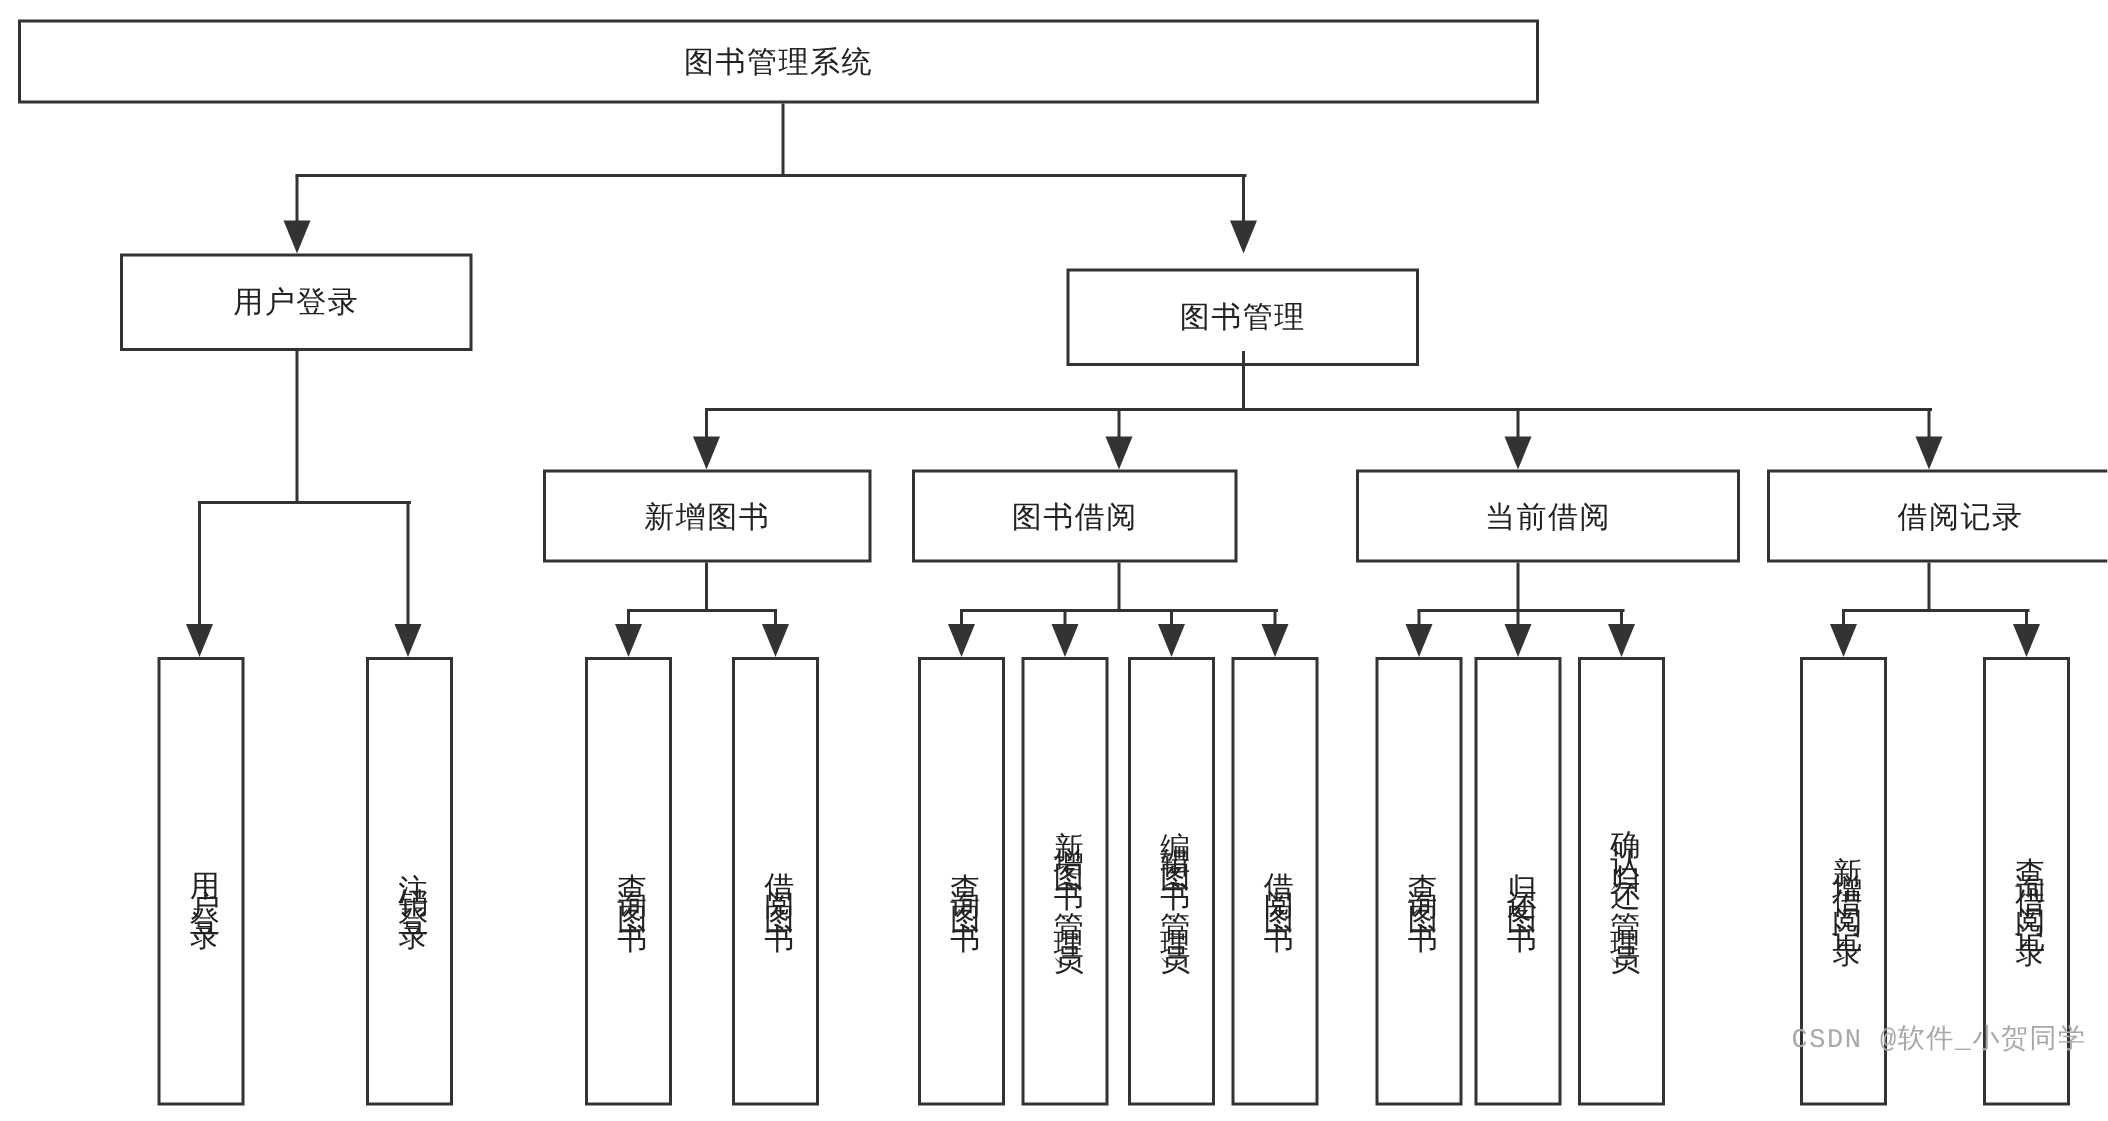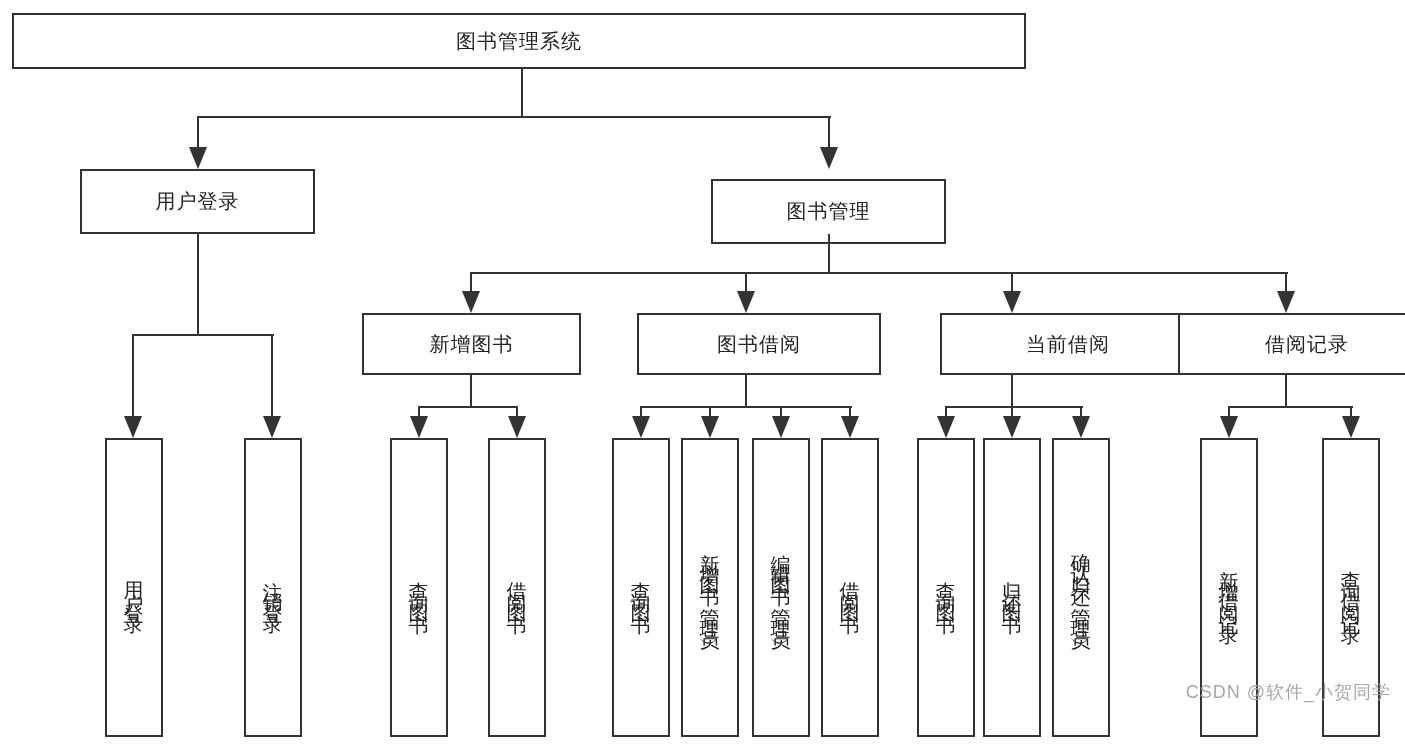--- a/index.html
+++ b/index.html
@@ -7,21 +7,21 @@
     --text:#222222;
     --wm:#a8a8a8;
     --bg:#ffffff;
   }
   html,body{margin:0;padding:0;background:var(--bg);}
   .canvas{
     position:relative;
     width:1405px;height:747px;
     background:var(--bg);
     overflow:hidden;
-    font-family:Liberation Sans, sans-serif;
+    font-family:Liberation Mono, monospace;
     color:var(--text);
   }
   .box{
     position:absolute;
     background:#fff;
     border:2px solid var(--line);
     box-sizing:border-box;
     display:flex;align-items:center;justify-content:center;
   }
   .node-label{
@@ -64,24 +64,24 @@
   <div class="box" style="left:80px;top:169px;width:235px;height:65px;">
     <span class="node-label">用户登录</span>
   </div>
   <div class="box" style="left:711px;top:169px;width:235px;height:65px;margin-top:10px;">
     <span class="node-label">图书管理</span>
   </div>
 
   <div class="box" style="left:362px;top:313px;width:219px;height:62px;">
     <span class="node-label">新增图书</span>
   </div>
-  <div class="box" style="left:637px;top:313px;width:244px;height:62px;">
+  <div class="box" style="left:608px;top:313px;width:217px;height:62px;">
     <span class="node-label">图书借阅</span>
   </div>
-  <div class="box" style="left:904px;top:313px;width:256px;height:62px;margin-left:36px;">
+  <div class="box" style="left:904px;top:313px;width:256px;height:62px;">
     <span class="node-label">当前借阅</span>
   </div>
   <div class="box" style="left:1178px;top:313px;width:258px;height:62px;">
     <span class="node-label">借阅记录</span>
   </div>
 
   <div class="box leaf" style="left:105px;top:438px;width:58px;height:299px;">
     <span class="node-label">用户登录</span>
   </div>
   <div class="box leaf" style="left:244px;top:438px;width:58px;height:299px;">

